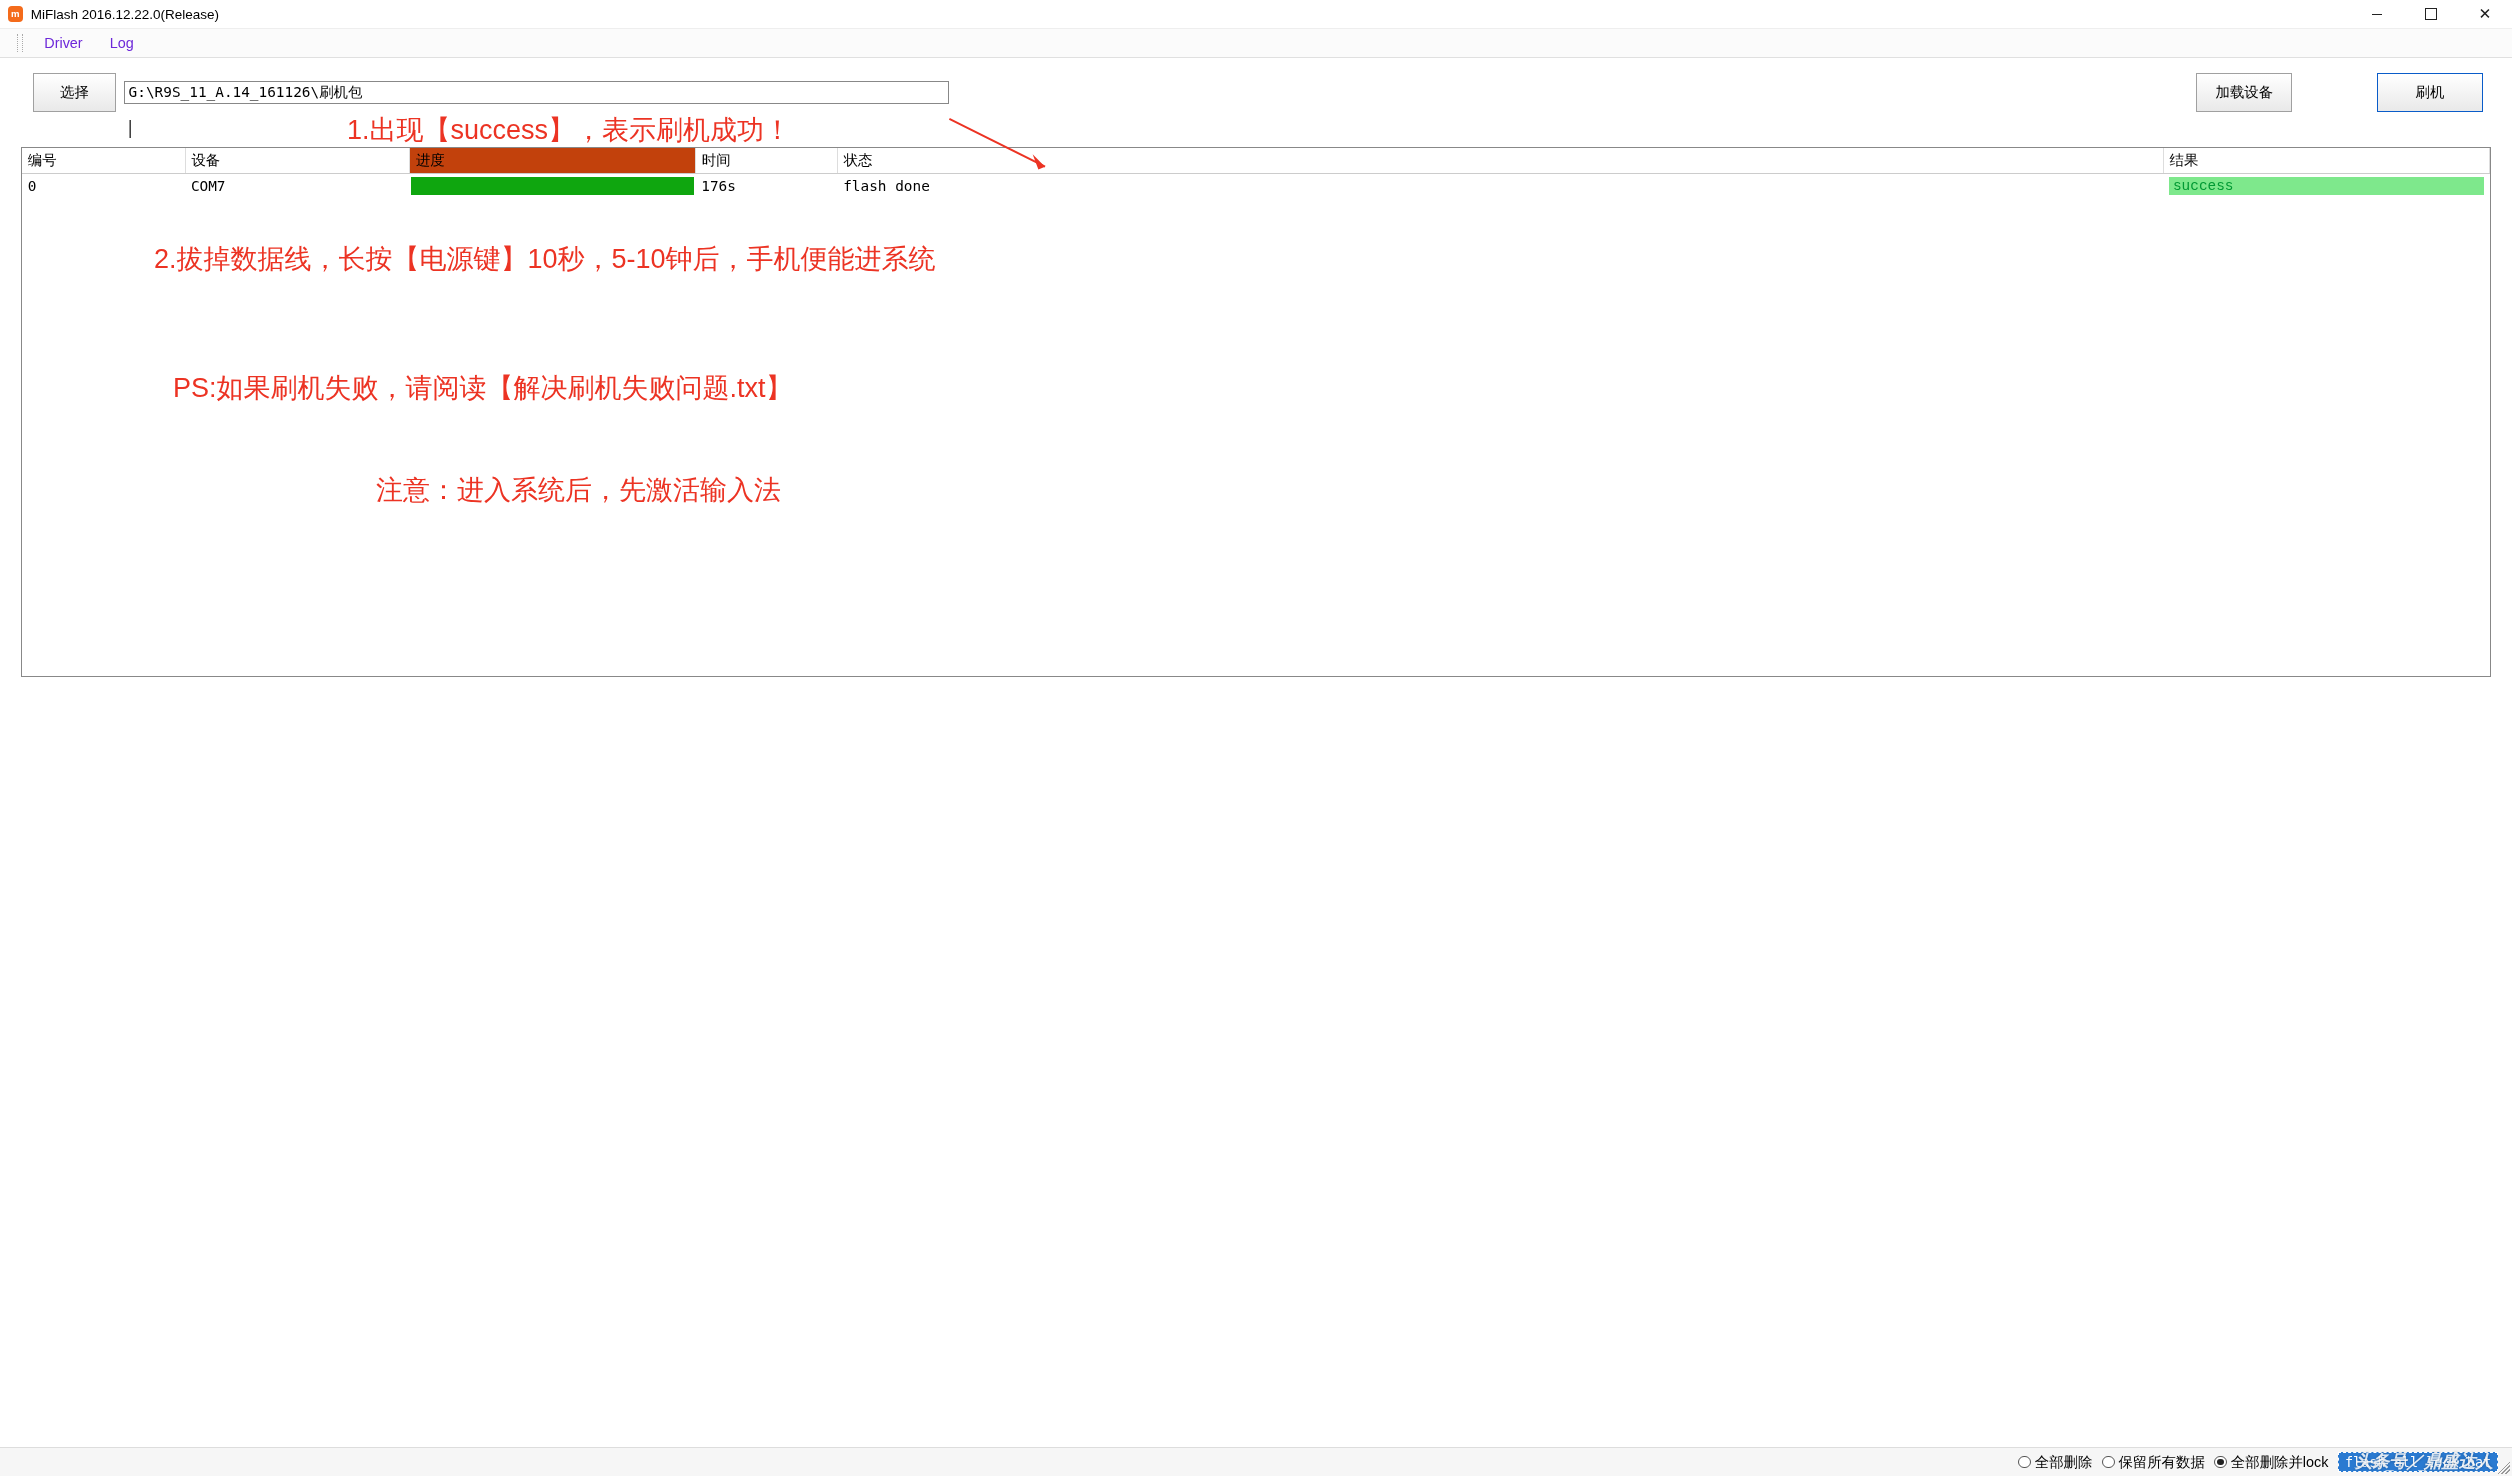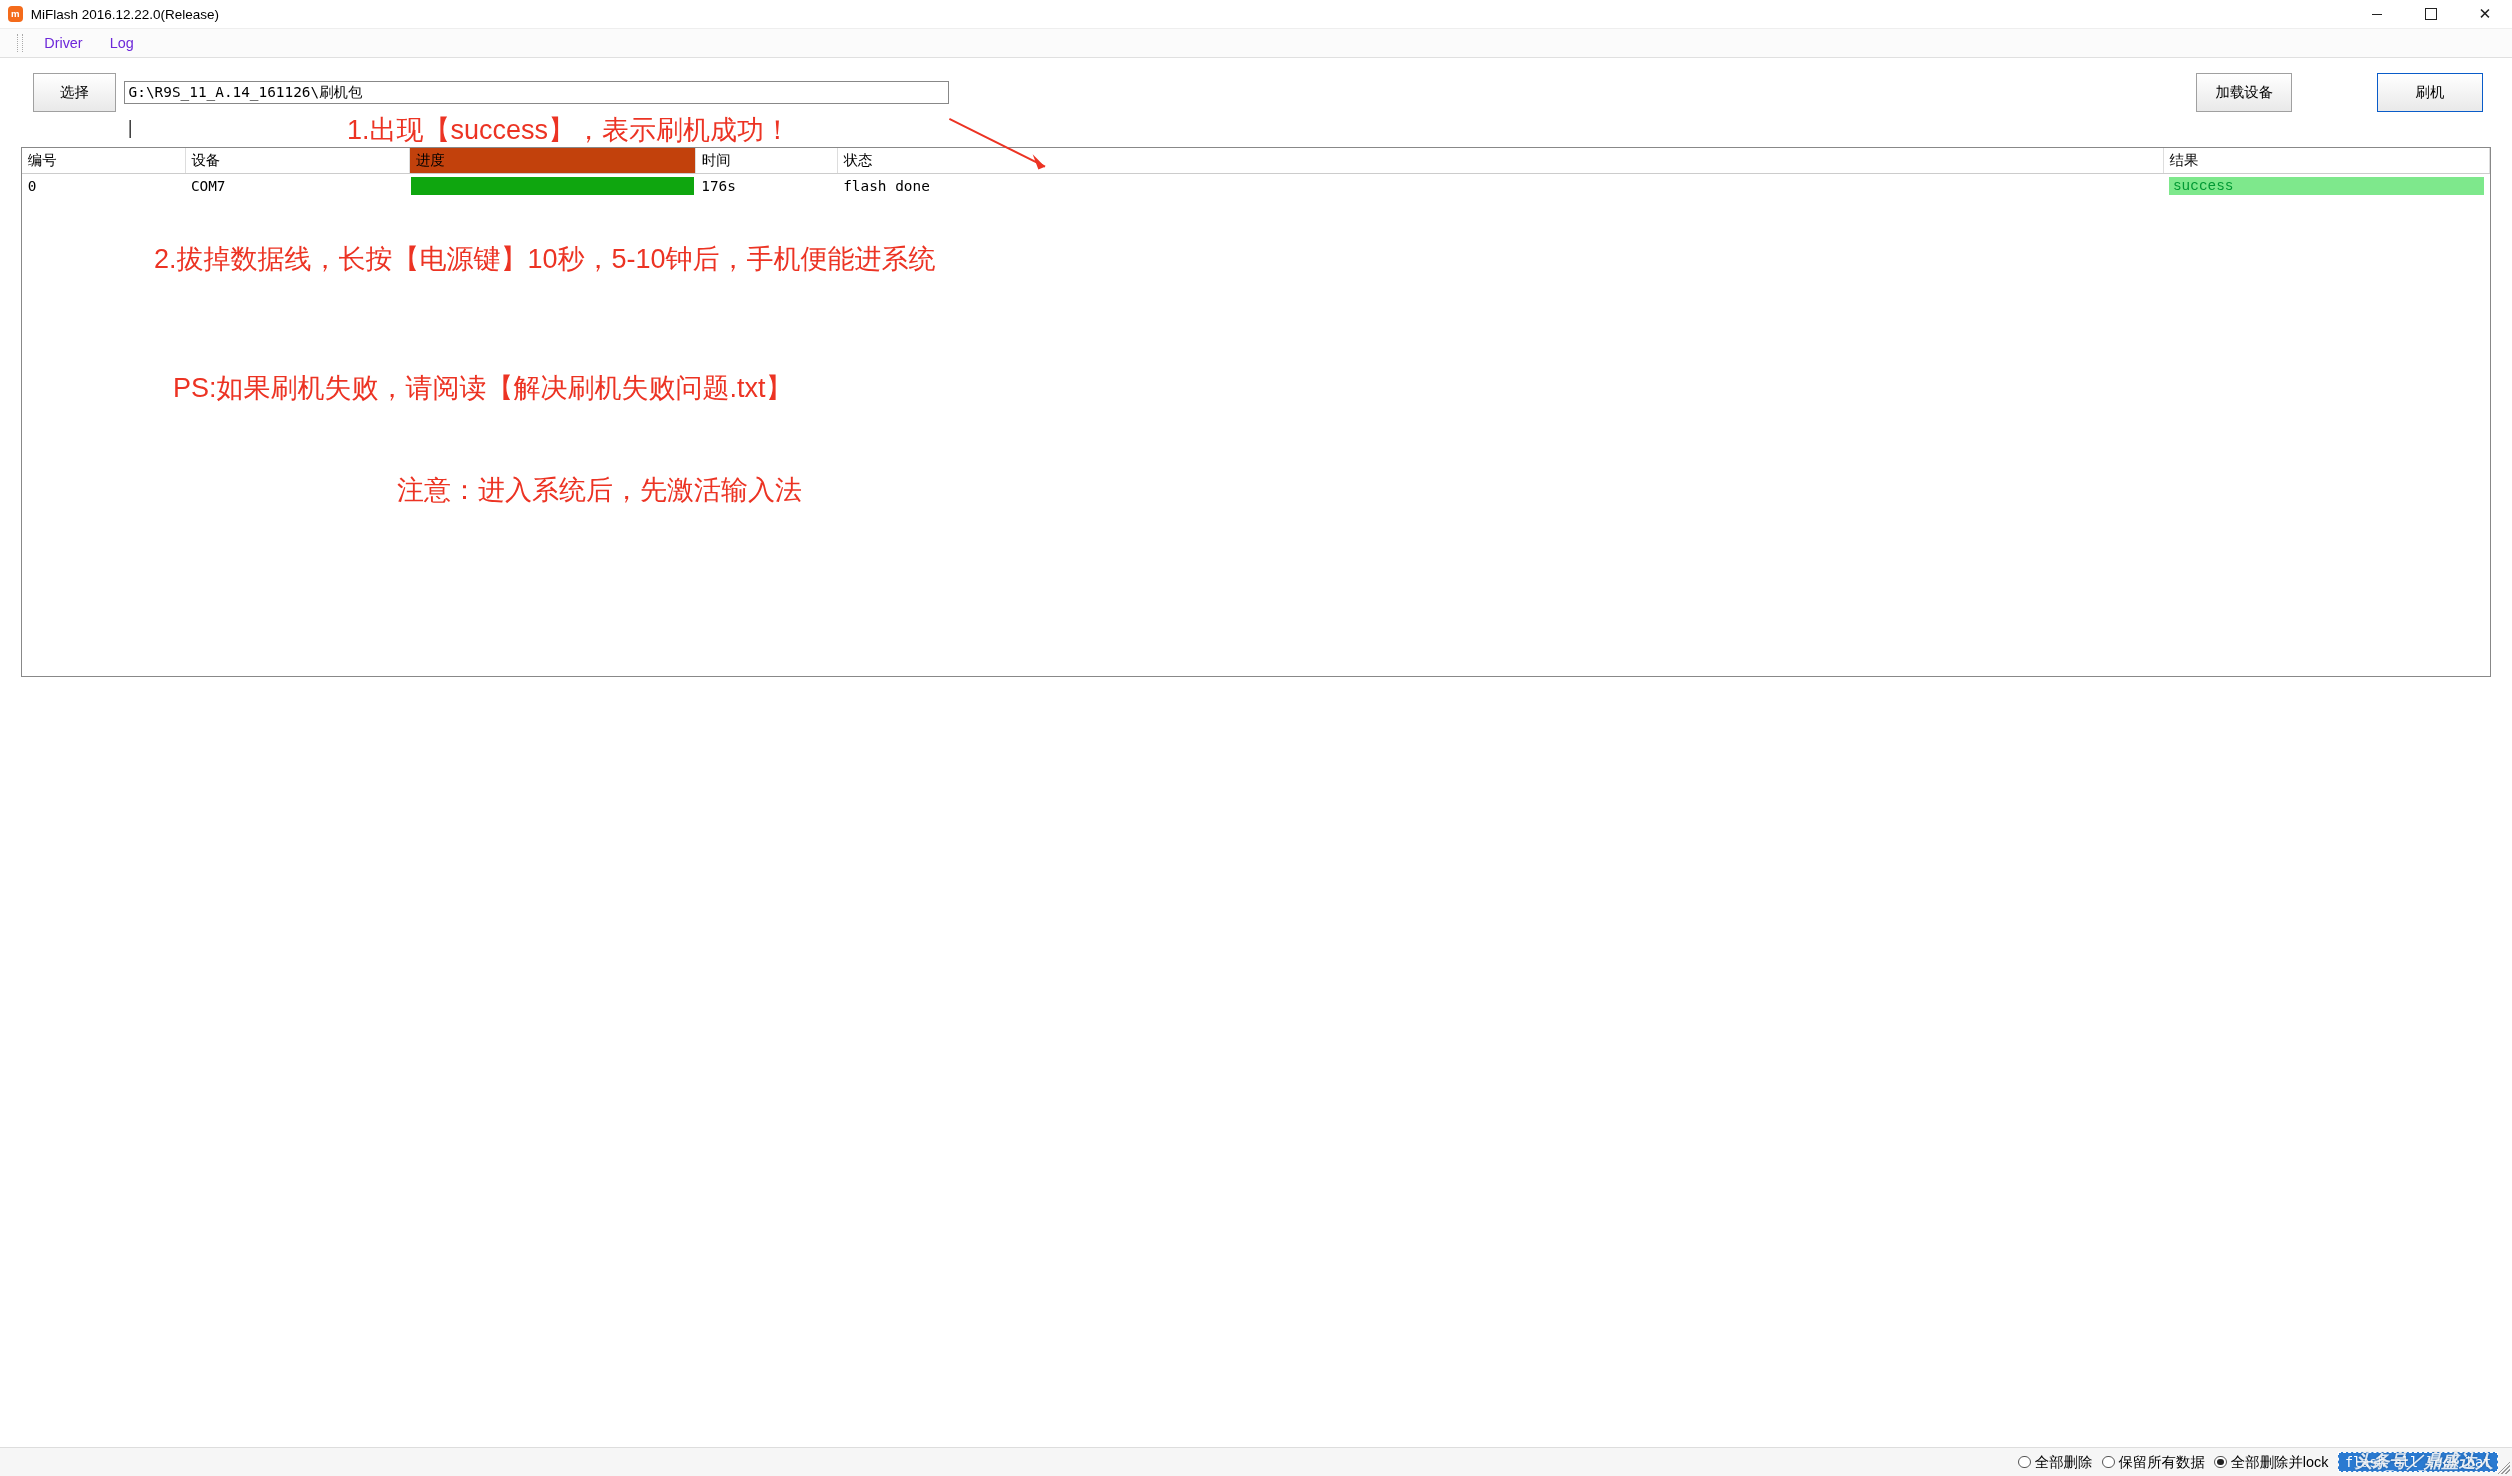--- a/index.html
+++ b/index.html
@@ -31,21 +31,21 @@
   .btn.flash { width: 106px; border: 1.9px solid #0a5cc9; }
 
   
   .main { flex: 1; position: relative; padding: 0 21px 0 21px; display: flex; flex-direction: column; }
   .caret-row { height: 29px; font-family: monospace; font-size: 17.3px; padding-left: 104px; color: #333; }
 
   .annotate { position: absolute; color: #ec3323; font-size: 27px; font-weight: 400; pointer-events: none; }
   #anno1 { top: -5.8px; left: 347px; }
   #anno2 { top: 123px; left: 154px; }
   #anno3 { top: 252px; left: 173px; }
-  #anno4 { top: 354px; left: 397px; }
+  #anno4 { top: 354px; left: 376px; }
 
   
   .arrow-svg { position: absolute; top: -3.9px; left: 944px; width: 116px; height: 67px; pointer-events: none; }
 
   
   .table-wrap { border: 1px solid #888; height: 530px; background: #fff; overflow: hidden; }
   table { border-collapse: collapse; width: 100%; table-layout: fixed; }
   thead th { text-align: left; font-weight: normal; font-size: 14.4px; padding: 2.9px 5.8px; border-right: 1px solid #ddd; border-bottom: 1px solid #ccc; background: #fff; font-family: "SimSun", sans-serif; }
   thead th.sel { background: #c2410c; }
   tbody td { font-family: "SimSun", Consolas, monospace; font-size: 14.4px; padding: 2.9px 5.8px; vertical-align: middle; }

